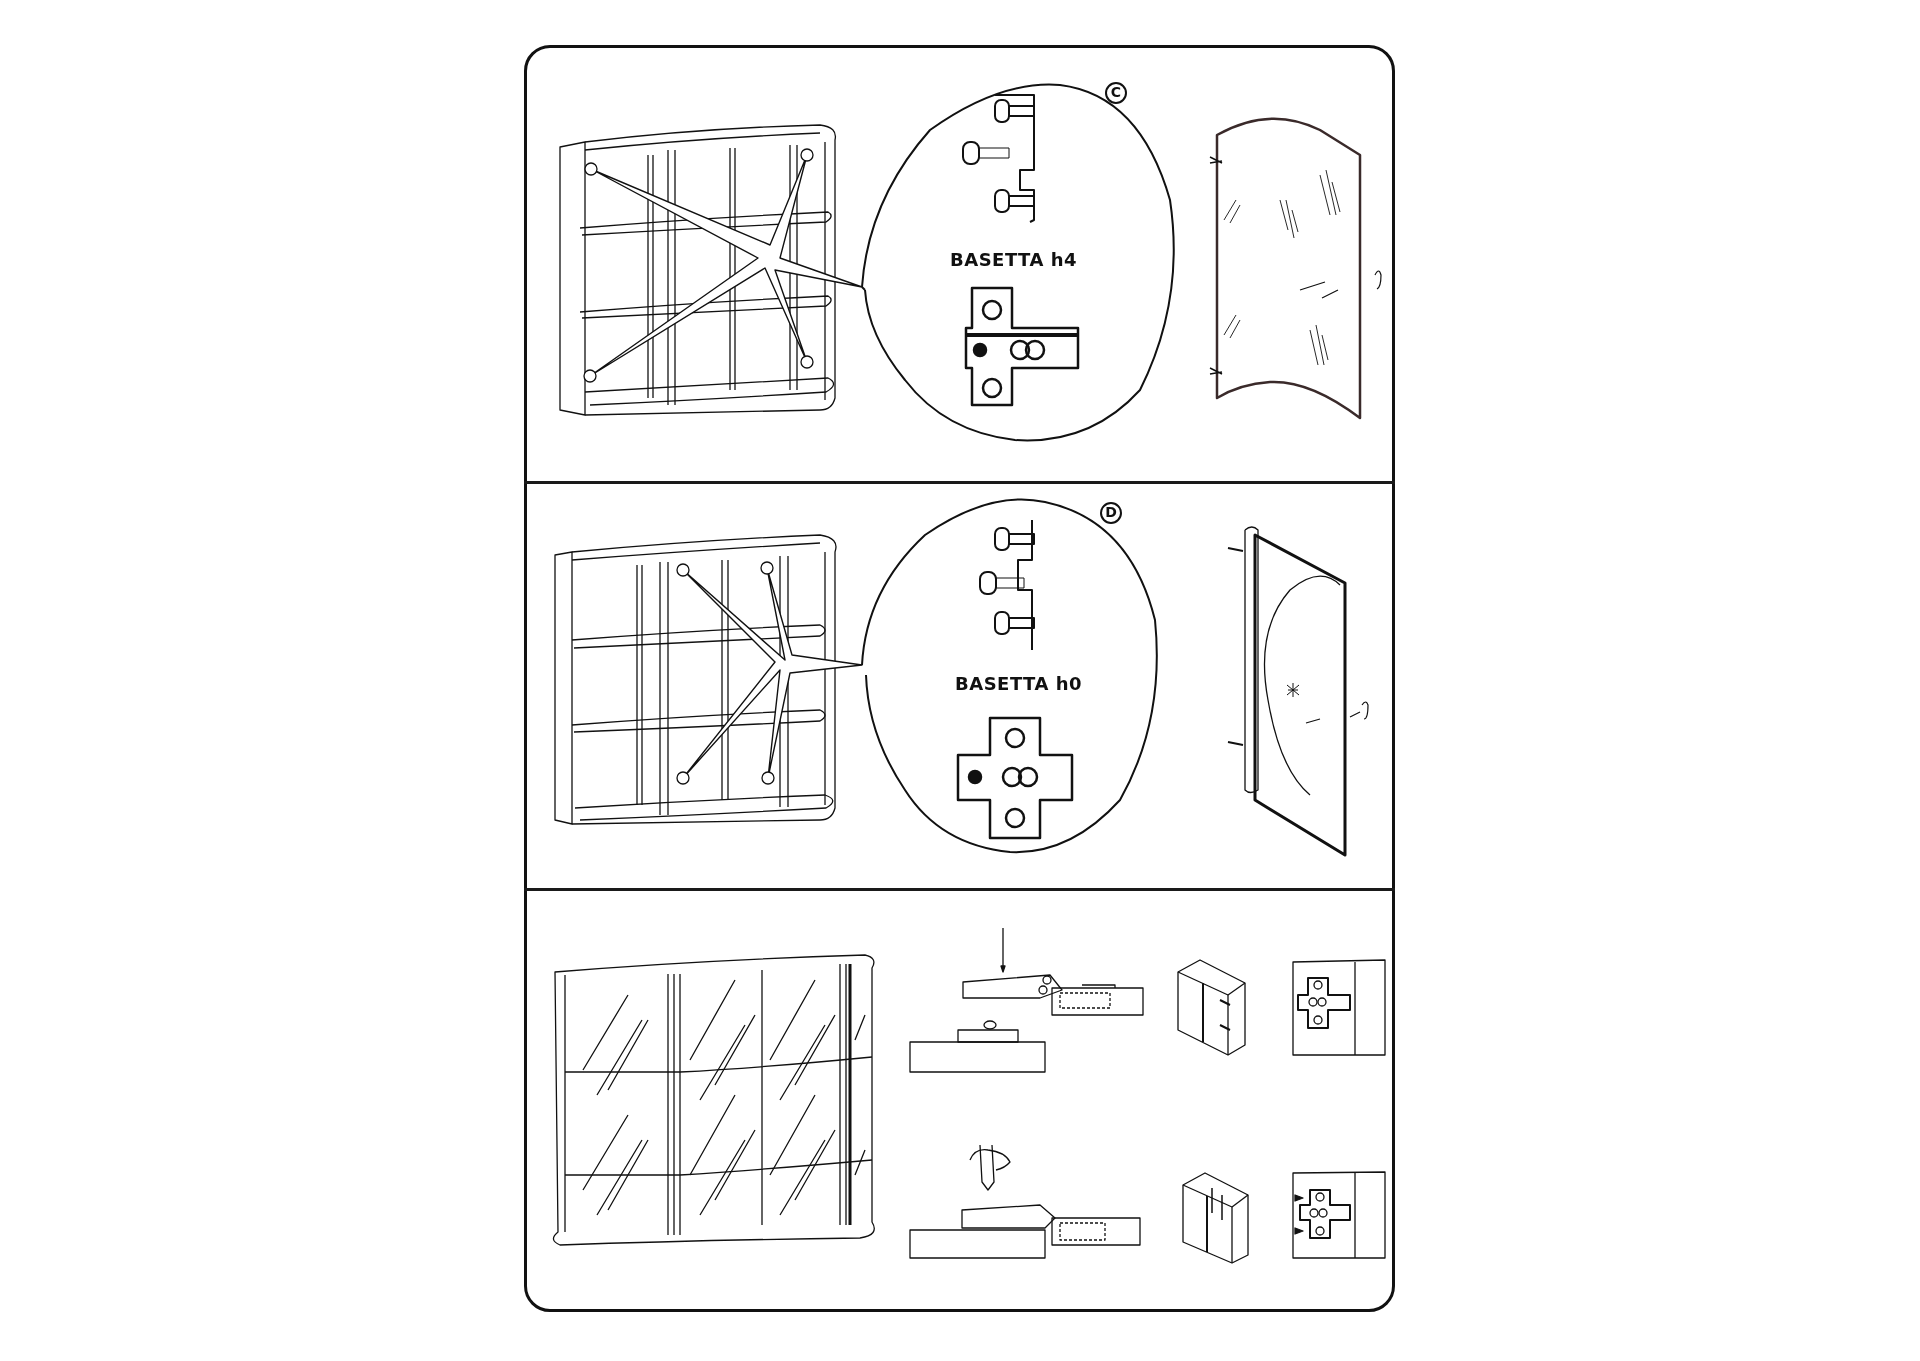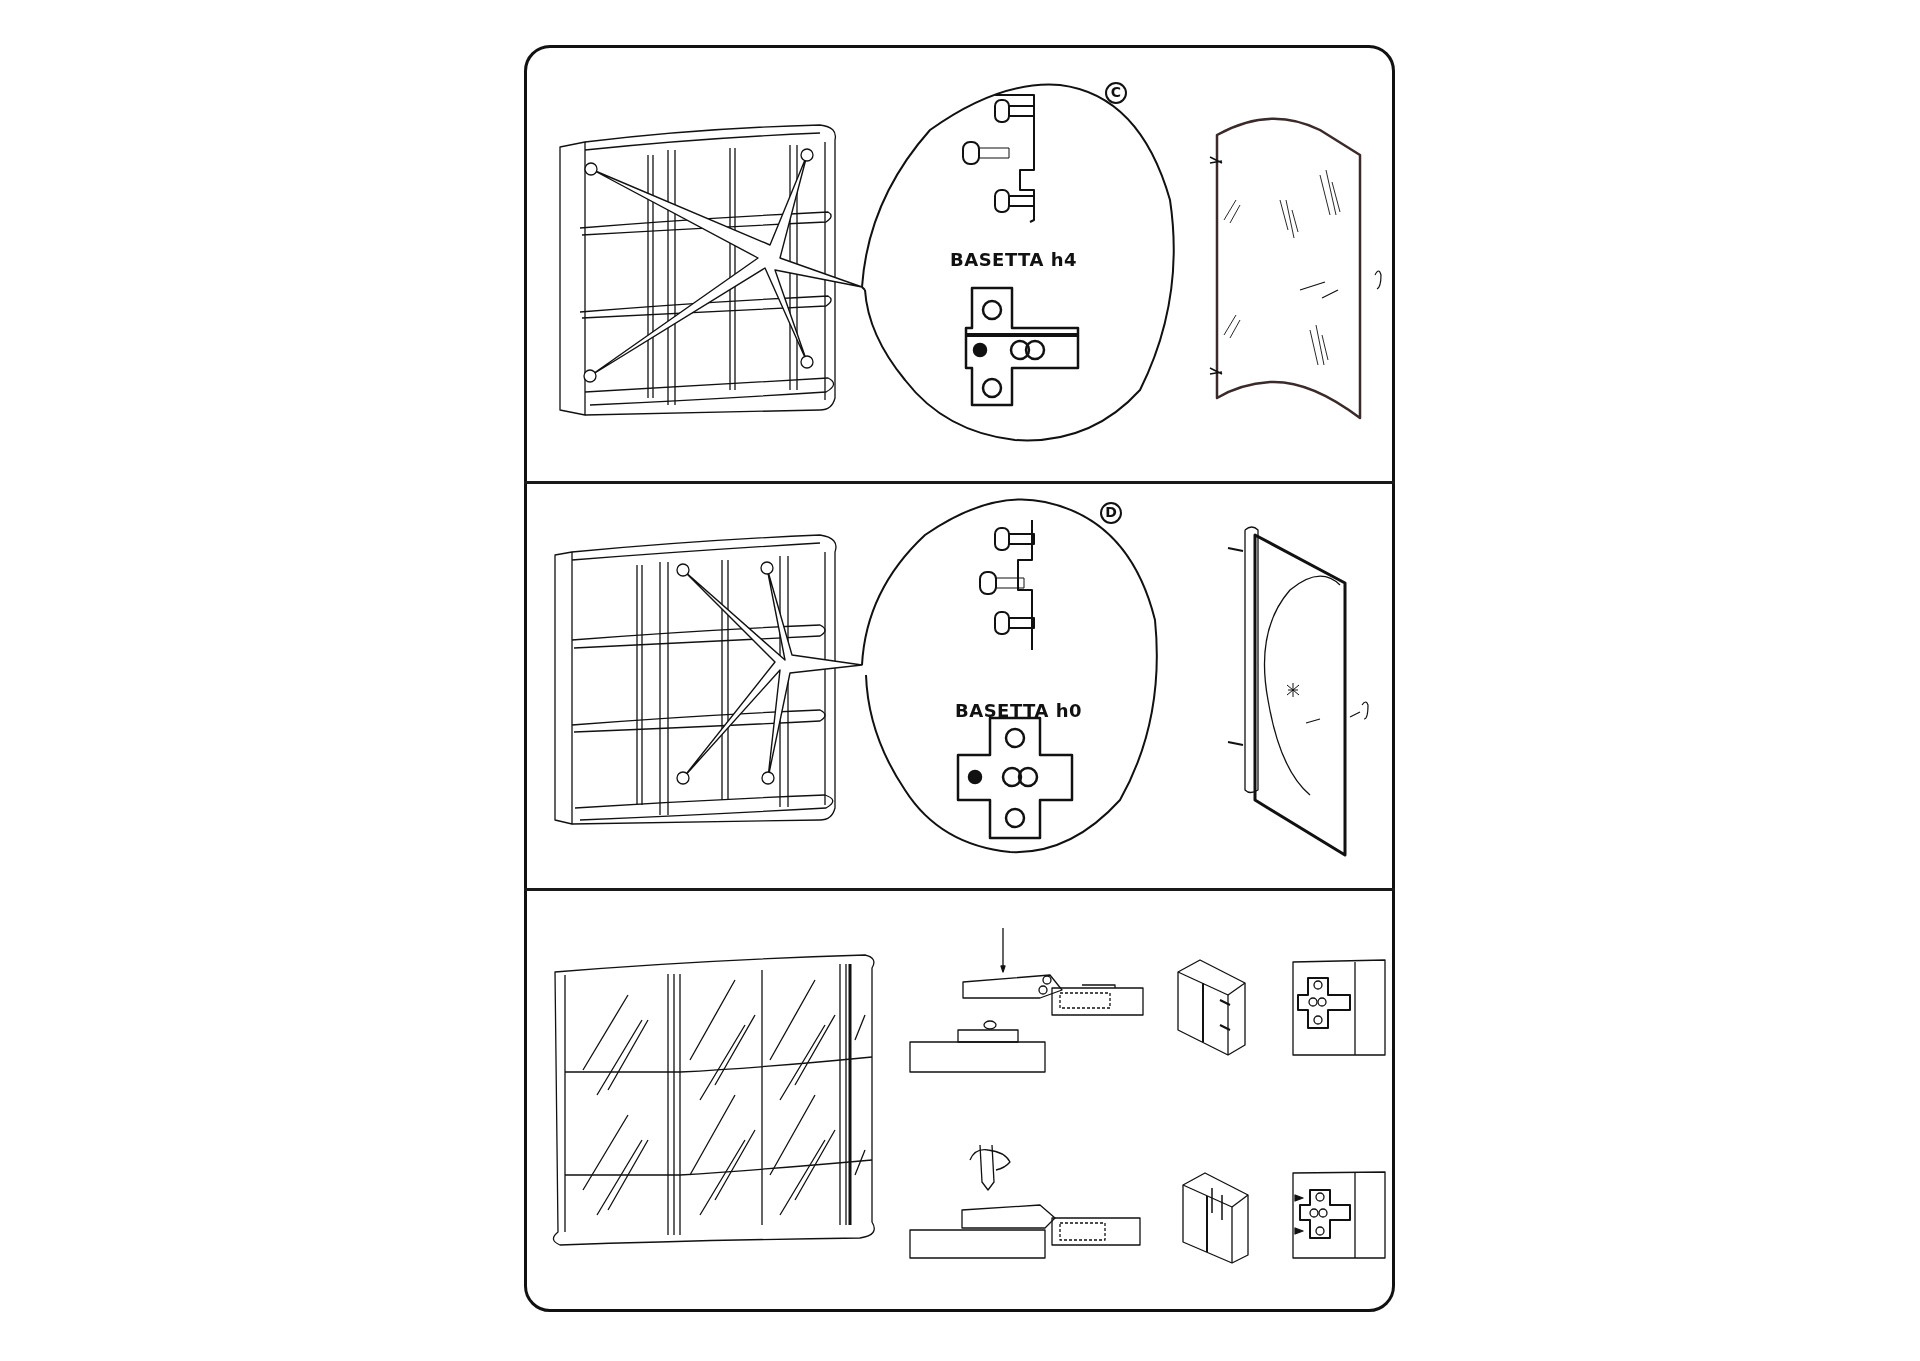--- a/index.html
+++ b/index.html
@@ -212,14 +212,14 @@
       <circle cx="1320" cy="1231" r="4"></circle>
       <circle cx="1314" cy="1213" r="4"></circle>
       <circle cx="1323" cy="1213" r="4"></circle>
     <path d="M1295 1195 l8 3 l-8 3 Z M1295 1228 l8 3 l-8 3 Z" fill="#111"></path>
   </g>
 </svg>
 
 <div class="label" style="left:950px;top:249px">BASETTA h4</div>
 <div class="marker" style="left:1105px;top:82px">C</div>
 
-<div class="label" style="left:955px;top:700px">BASETTA h0</div>
+<div class="label" style="left:955px;top:673px">BASETTA h0</div>
 <div class="marker" style="left:1100px;top:502px">D</div>
 
 </body></html>

